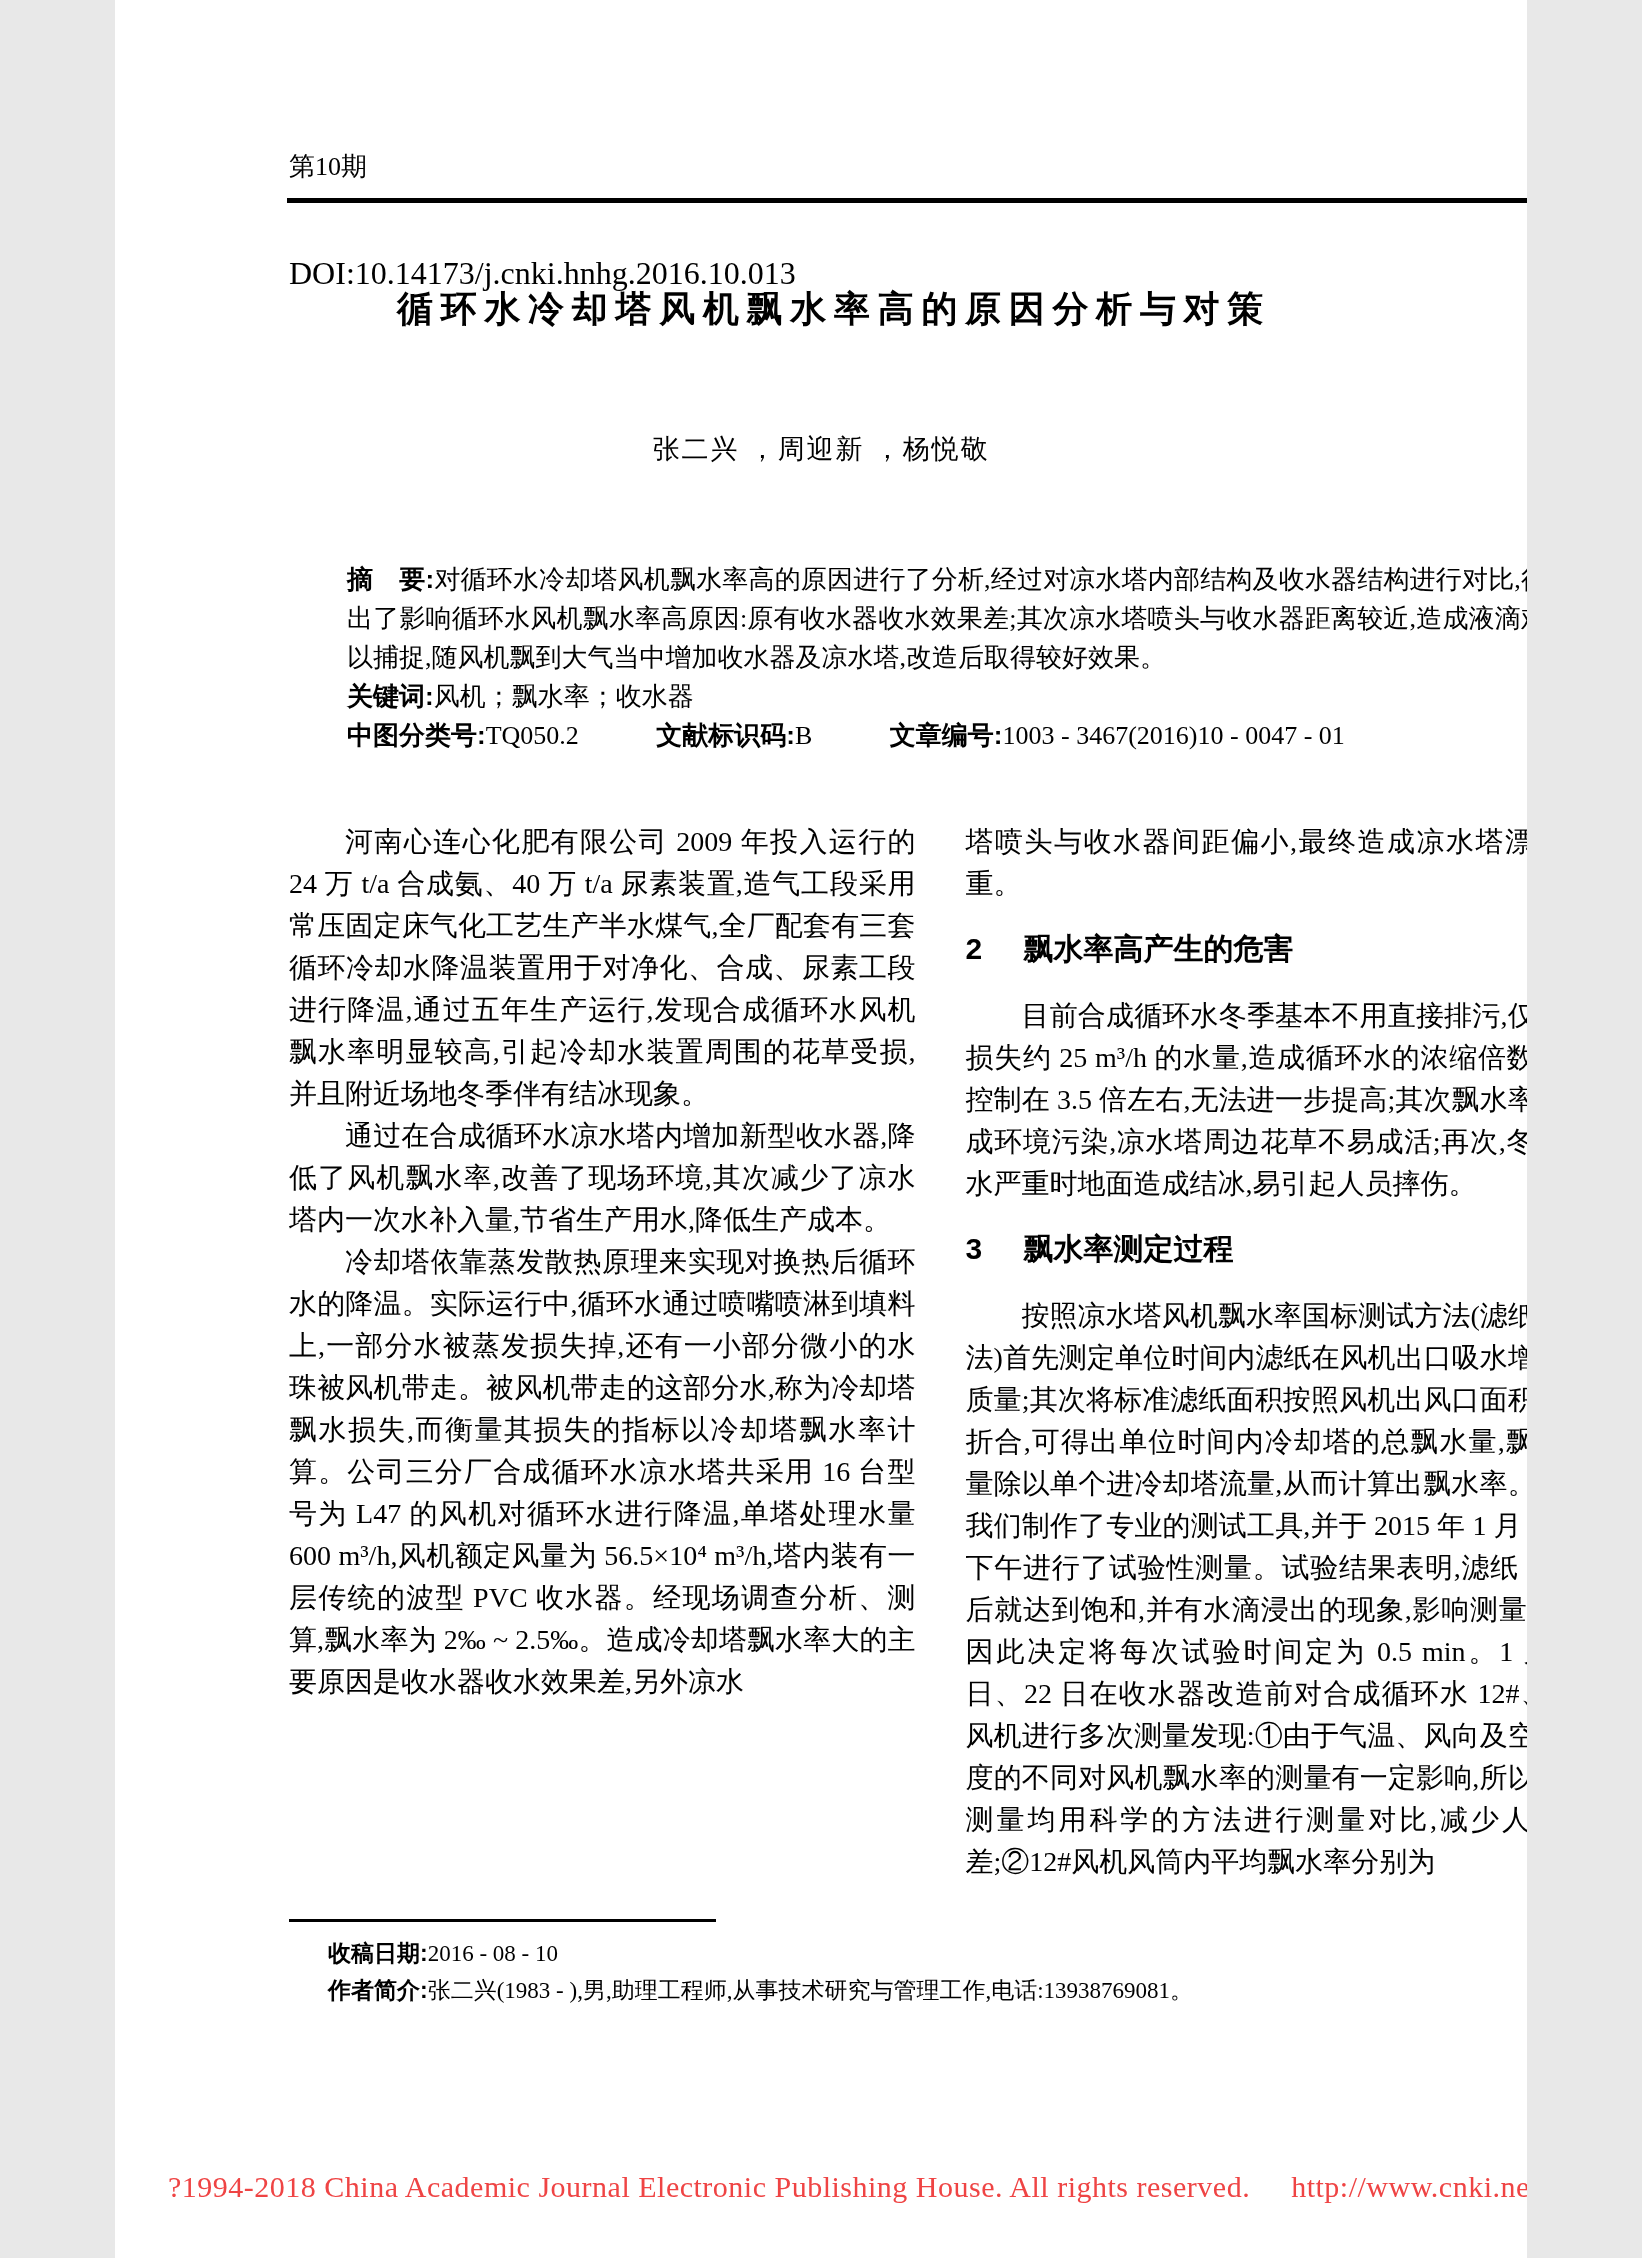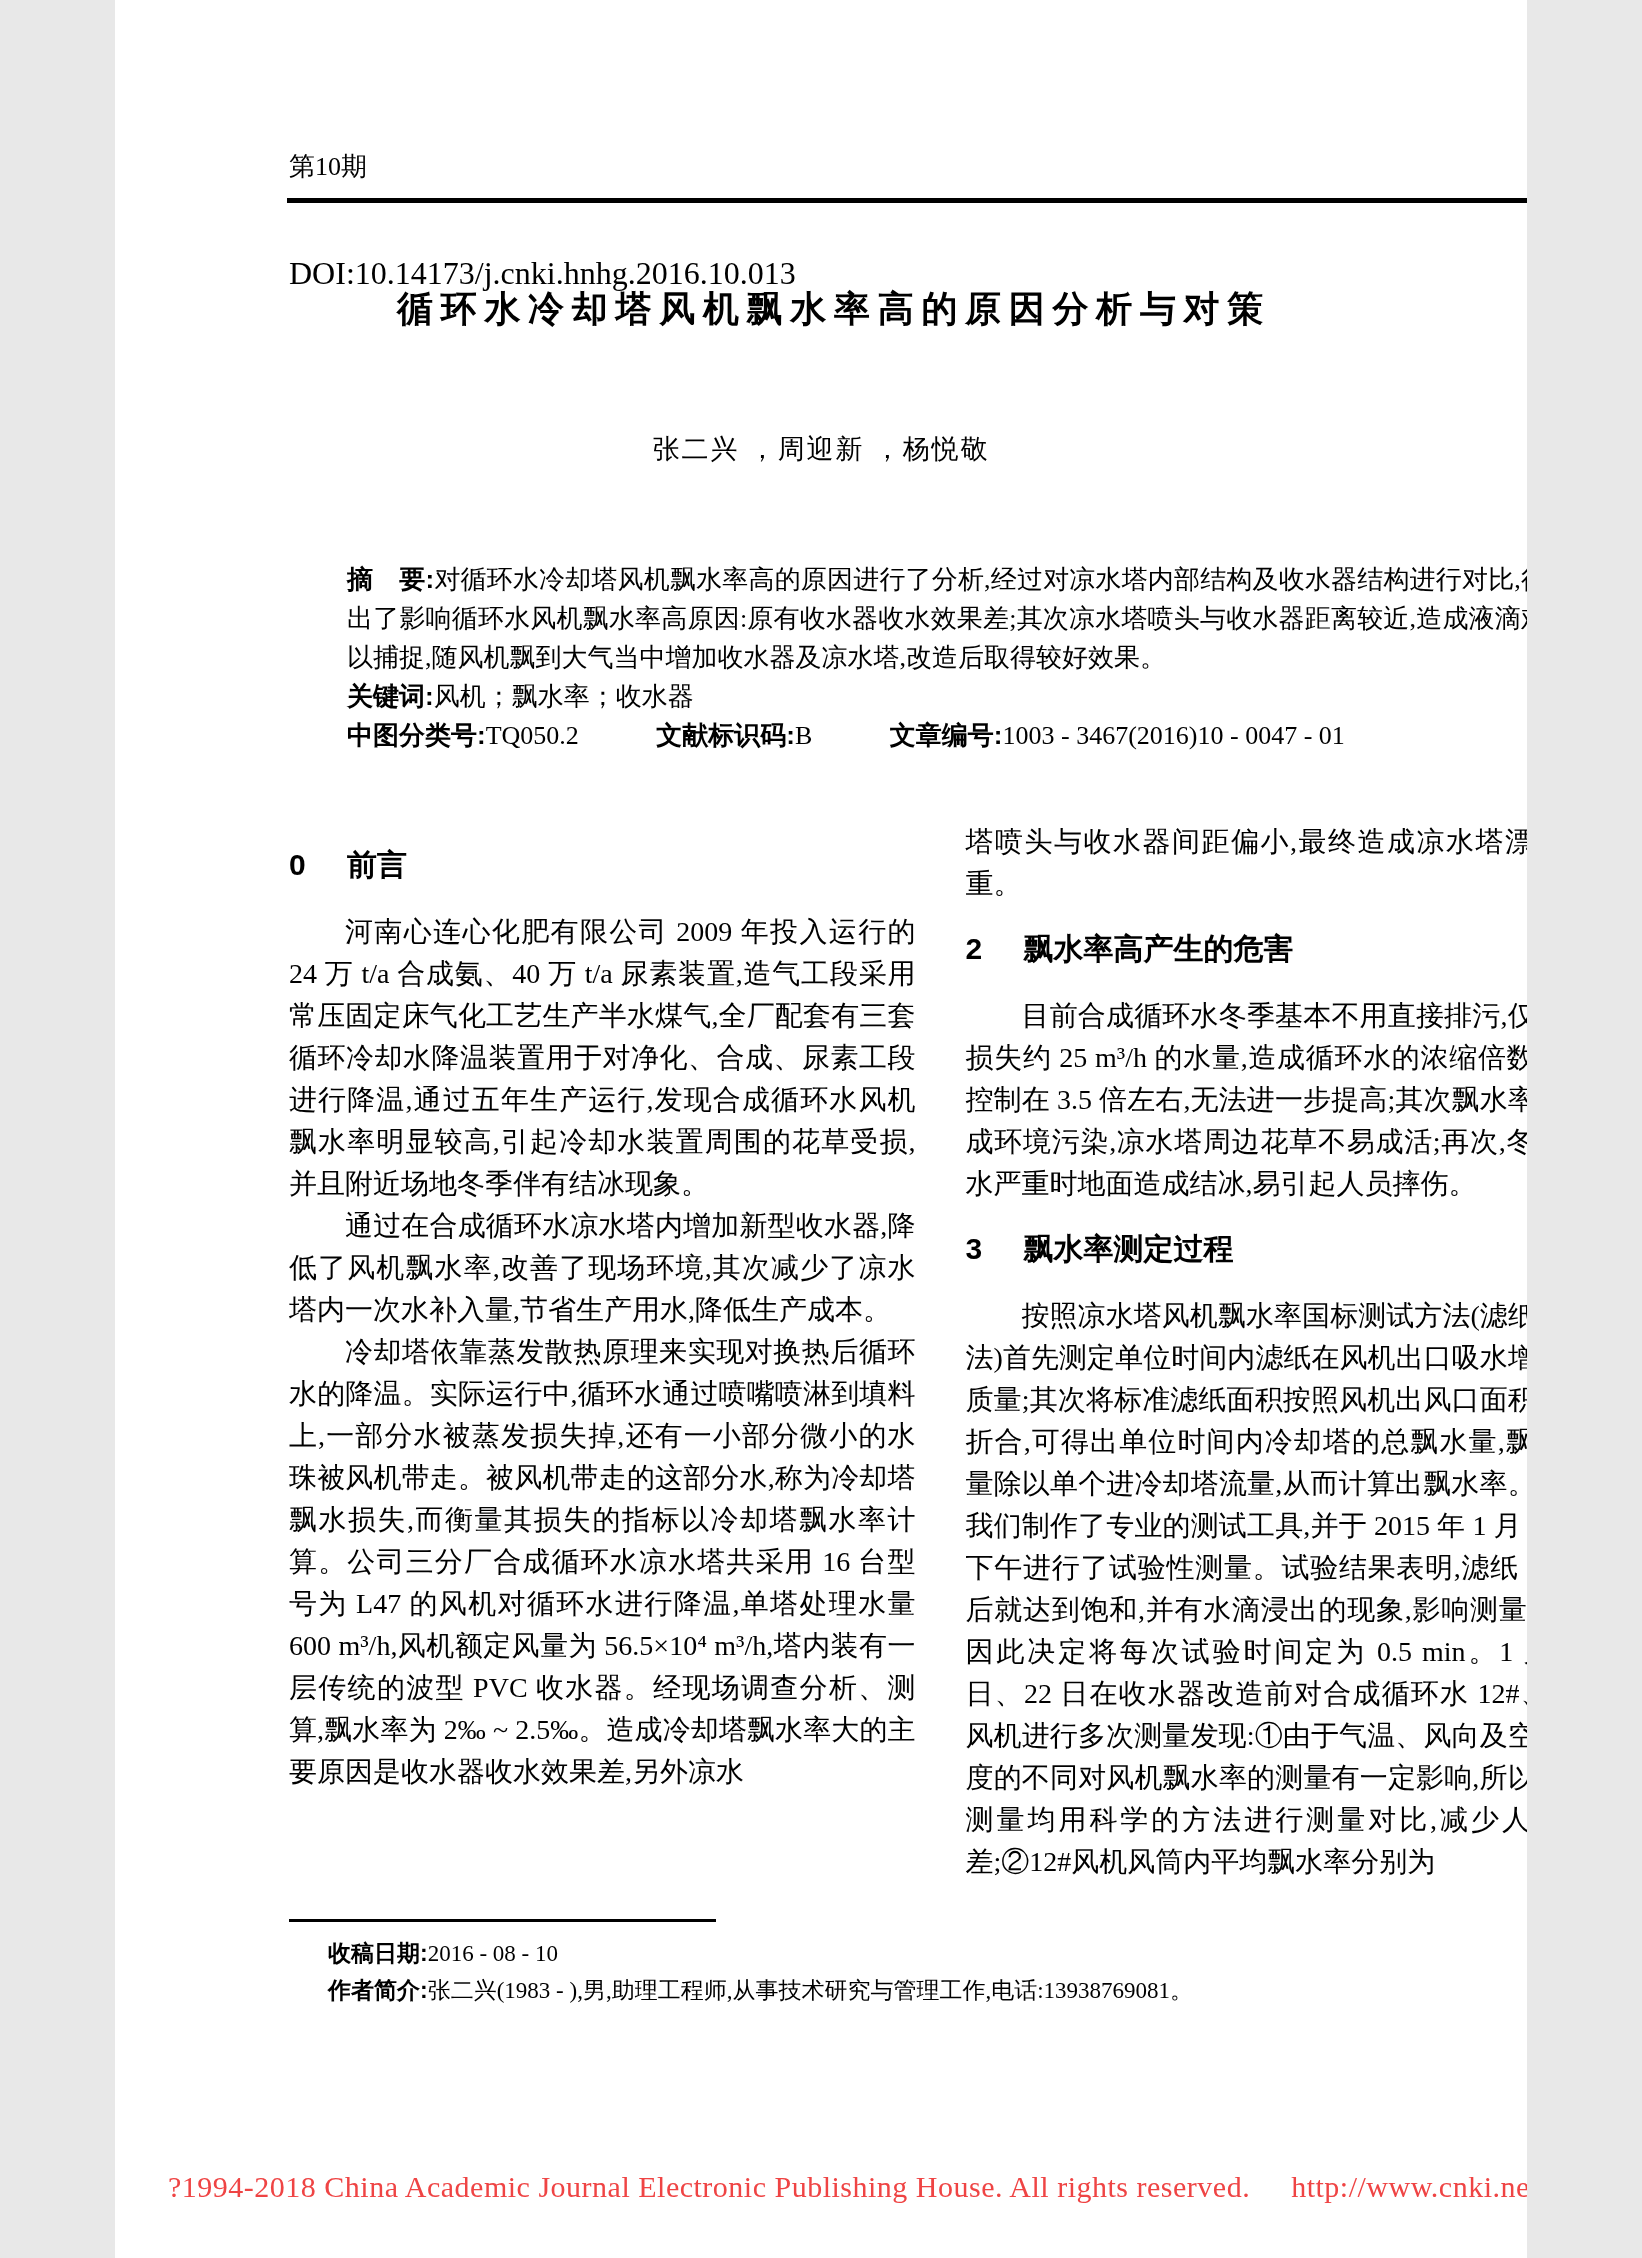--- a/index.html
+++ b/index.html
@@ -80,23 +80,20 @@
     <p class="meta-line">
       <span class="meta-group"><span class="lbl">中图分类号:</span><span>TQ050.2</span></span>
       <span class="meta-group"><span class="lbl">文献标识码:</span><span>B</span></span>
       <span class="meta-group"><span class="lbl">文章编号:</span><span>1003 - 3467(2016)10 - 0047 - 01</span></span>
     </p>
   </div>
 
   <div class="columns">
 
     <div class="col">
-      <div class="sec-heading">
-        <span class="sec-num">0</span><span>前言</span>
-      </div>
       <p class="indent">河南心连心化肥有限公司 2009 年投入运行的 24 万 t/a 合成氨、40 万 t/a 尿素装置,造气工段采用常压固定床气化工艺生产半水煤气,全厂配套有三套循环冷却水降温装置用于对净化、合成、尿素工段进行降温,通过五年生产运行,发现合成循环水风机飘水率明显较高,引起冷却水装置周围的花草受损,并且附近场地冬季伴有结冰现象。</p>
       <p class="indent">通过在合成循环水凉水塔内增加新型收水器,降低了风机飘水率,改善了现场环境,其次减少了凉水塔内一次水补入量,节省生产用水,降低生产成本。</p>
 
       <p class="indent">冷却塔依靠蒸发散热原理来实现对换热后循环水的降温。实际运行中,循环水通过喷嘴喷淋到填料上,一部分水被蒸发损失掉,还有一小部分微小的水珠被风机带走。被风机带走的这部分水,称为冷却塔飘水损失,而衡量其损失的指标以冷却塔飘水率计算。公司三分厂合成循环水凉水塔共采用 16 台型号为 L47 的风机对循环水进行降温,单塔处理水量 600 m³/h,风机额定风量为 56.5×10⁴ m³/h,塔内装有一层传统的波型 PVC 收水器。经现场调查分析、测算,飘水率为 2‰ ~ 2.5‰。造成冷却塔飘水率大的主要原因是收水器收水效果差,另外凉水</p>
     </div>
 
     <div class="col">
       <p class="noindent">塔喷头与收水器间距偏小,最终造成凉水塔漂水严重。</p>
 
       <div class="sec-heading">

